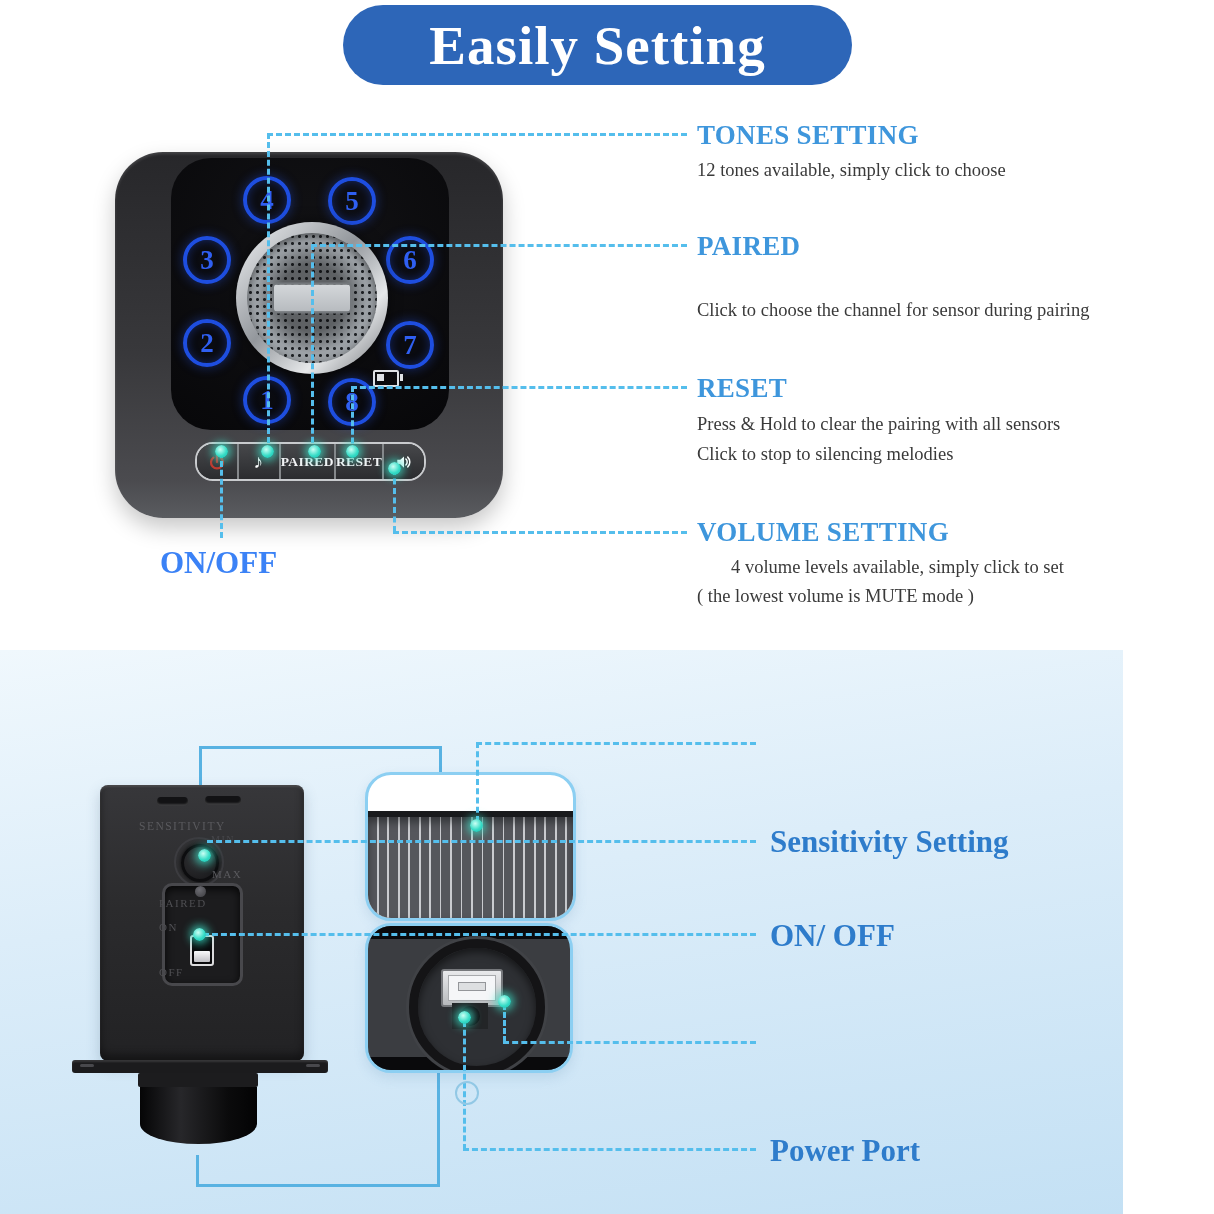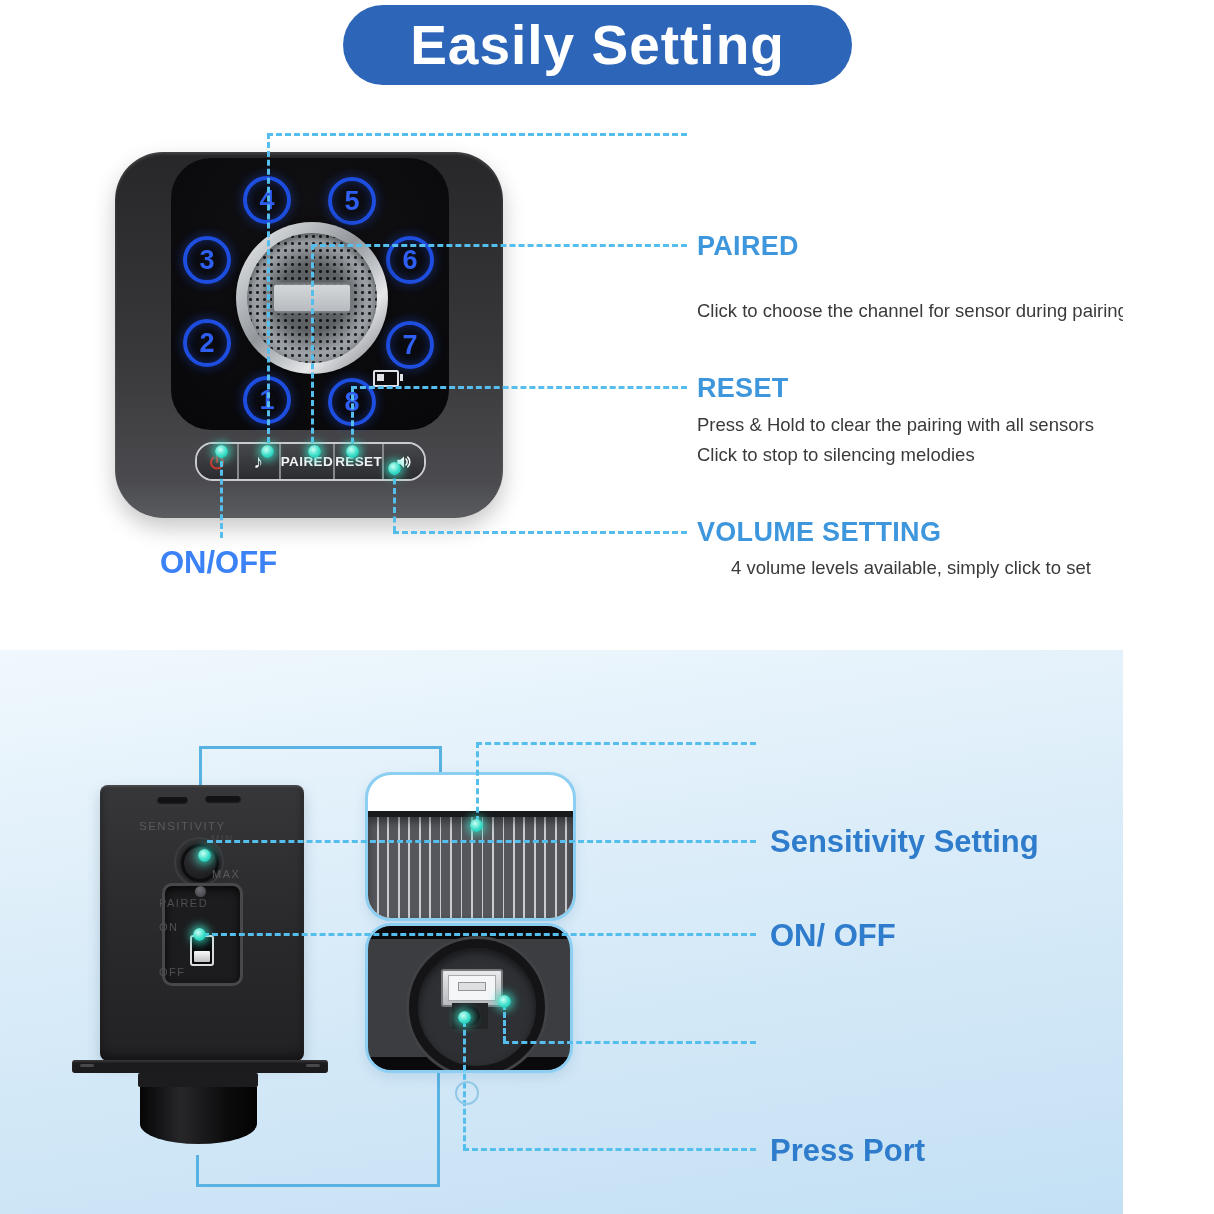--- a/index.html
+++ b/index.html
@@ -1,17 +1,17 @@
 <!DOCTYPE html>
 <html><head>
 <meta charset="utf-8">
 <style>
   html,body{margin:0;padding:0;background:#ffffff;}
   .page{position:relative;width:1123px;height:1214px;background:#ffffff;overflow:hidden;
-        font-family:Liberation Sans, sans-serif;}
+        font-family:Liberation Serif, serif;}
   .abs{position:absolute;}
 
   
   .bottom-bg{left:0;top:650px;width:1214px;height:564px;
     background:linear-gradient(172deg,#f0f8fd 0%,#dcedf9 40%,#c3e0f4 100%);}
 
   
   .title-pill{left:343px;top:5px;width:509px;height:80px;border-radius:42px;
     background:#2d66b8;display:flex;align-items:center;justify-content:center;
     color:#fff;font-size:55px;font-weight:bold;letter-spacing:1px;}
@@ -192,30 +192,33 @@
   <div class="abs dv" style="left:393px;top:469px;height:63px;"></div>
   <div class="abs dh" style="left:393px;top:531px;width:294px;"></div>
   <div class="abs dv" style="left:220px;top:452px;height:86px;"></div>
 
   <div class="abs dot" style="left:215px;top:445px;"></div>
   <div class="abs dot" style="left:261px;top:445px;"></div>
   <div class="abs dot" style="left:308px;top:445px;"></div>
   <div class="abs dot" style="left:346px;top:445px;"></div>
   <div class="abs dot" style="left:388px;top:462px;"></div>
 
+  <div class="abs h-top" style="left:697px;top:120px;">TONES SETTING</div>
+  <div class="abs body-txt" style="left:697px;top:160px;">12 tones available, simply click to choose</div>
 
   <div class="abs h-top" style="left:697px;top:231px;">PAIRED</div>
   <div class="abs body-txt" style="left:697px;top:300px;">Click to choose the channel for sensor during pairing</div>
 
   <div class="abs h-top" style="left:697px;top:373px;">RESET</div>
   <div class="abs body-txt" style="left:697px;top:444px;">Click to stop to silencing melodies</div>
   <div class="abs body-txt" style="left:697px;top:414px;">Press &amp; Hold to clear the pairing with all sensors</div>
 
   <div class="abs h-top" style="left:697px;top:517px;">VOLUME SETTING</div>
   <div class="abs body-txt" style="left:731px;top:557px;">4 volume levels available, simply click to set</div>
+  <div class="abs body-txt" style="left:697px;top:586px;">( the lowest volume is MUTE mode )</div>
 
   <div class="abs h-big" style="left:160px;top:545px;">ON/OFF</div>
 
   <div class="abs sensor">
     <div class="sensor-body"></div>
     <div class="slot" style="left:84px;top:12px;width:31px;"></div>
     <div class="slot" style="left:132px;top:11px;width:36px;"></div>
 
     <div class="sensor-txt" style="left:66px;top:35px;width:120px;font-size:11.5px;">SENSITIVITY</div>
     <div class="knob-outer"></div>
@@ -274,15 +277,15 @@
   <div class="abs ring-marker" style="left:455px;top:1081px;"></div>
 
   <div class="abs dot" style="left:470px;top:819px;"></div>
   <div class="abs dot" style="left:198px;top:849px;"></div>
   <div class="abs dot" style="left:193px;top:928px;"></div>
   <div class="abs dot" style="left:498px;top:995px;"></div>
   <div class="abs dot" style="left:458px;top:1011px;"></div>
 
   <div class="abs h-bot" style="left:770px;top:824px;">Sensitivity Setting</div>
   <div class="abs h-bot" style="left:770px;top:918px;">ON/ OFF</div>
-  <div class="abs h-bot" style="left:770px;top:1133px;">Press Port</div>
+  <div class="abs h-bot" style="left:770px;top:1133px;">Power Port</div>
 
 </div>
 
 </body></html>

